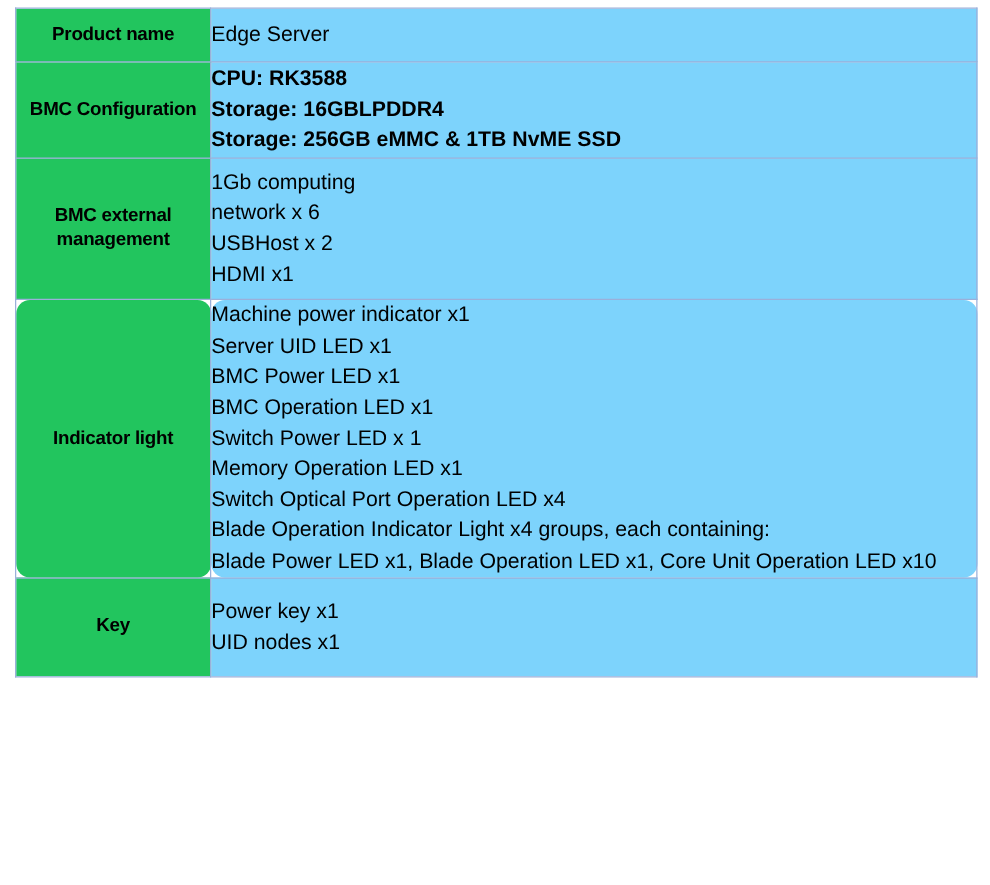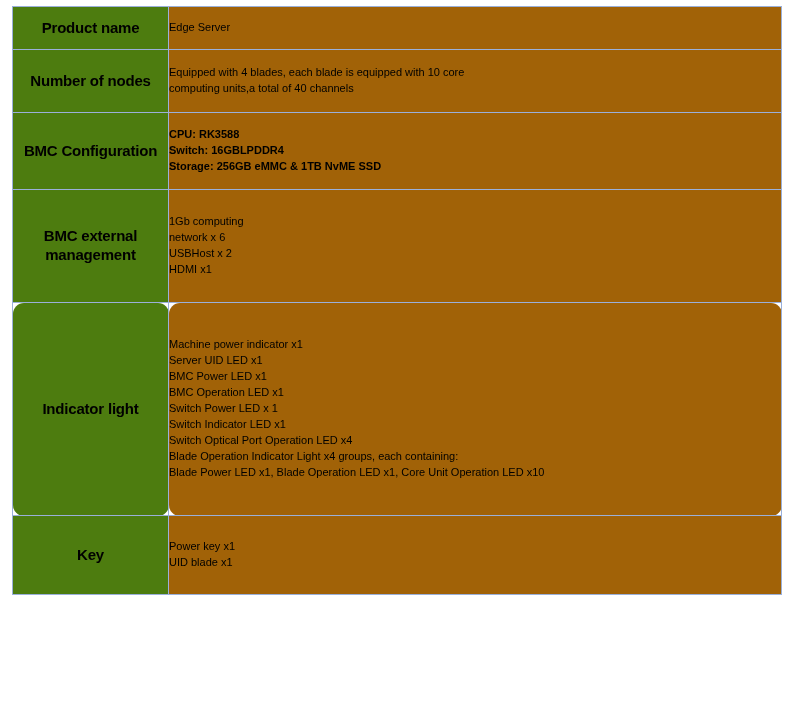--- a/index.html
+++ b/index.html
@@ -24,32 +24,32 @@
     width: 770px;
     table-layout: fixed;
   }
   table.spec-table td {
     border: 1px solid #9ab0da;
     vertical-align: middle;
     padding: 0;
   }
   td.label-cell {
     width: 155px;
-    background: #4d7c0f;
+    background: #22c55e;
     text-align: center;
     font-weight: bold;
     font-size: 15px;
     letter-spacing: -0.2px;
     padding: 6px 4px;
     line-height: 1.25;
   }
   td.value-cell {
-    background: #a16207;
+    background: #7dd3fc;
     text-align: left;
-    font-size: 11px;
+    font-size: 17px;
     padding: 10px 0 10px 14px;
     line-height: 1.45;
     vertical-align: middle;
   }
   .value-cell .line {
     white-space: pre;
   }
   tr.row-product-name td { height: 42px; }
   tr.row-product-model td { height: 38px; }
   tr.row-nodes td { height: 62px; }
@@ -72,34 +72,27 @@
     <tbody>
 
       <tr class="row-product-name">
         <td class="label-cell">Product name</td>
         <td class="value-cell">
           <div class="line">Edge Server</div>
         </td>
       </tr>
 
 
-      <tr class="row-nodes">
-        <td class="label-cell">Number of nodes</td>
-        <td class="value-cell">
-          <div class="line">Equipped with 4 blades, each blade is equipped with 10 core</div>
-          <div class="line">computing units,a total of 40 channels</div>
-        </td>
-      </tr>
 
 
       <tr class="row-bmc-config">
         <td class="label-cell">BMC Configuration</td>
         <td class="value-cell">
           <div class="line">CPU: RK3588</div>
-          <div class="line">Switch: 16GBLPDDR4</div>
+          <div class="line">Storage: 16GBLPDDR4</div>
           <div class="line">Storage: 256GB eMMC &amp; 1TB NvME SSD</div>
         </td>
       </tr>
 
       <tr class="row-bmc-interface">
         <td class="label-cell">BMC external management</td>
         <td class="value-cell">
           <div class="line">1Gb computing</div>
           <div class="line">network x 6</div>
           <div class="line">USBHost x 2</div>
@@ -108,30 +101,30 @@
       </tr>
 
       <tr class="row-indicator">
         <td class="label-cell">Indicator light</td>
         <td class="value-cell">
           <div class="line">Machine power indicator x1</div>
           <div class="line">Server UID LED x1</div>
           <div class="line">BMC Power LED x1</div>
           <div class="line">BMC Operation LED x1</div>
           <div class="line">Switch Power LED x 1</div>
-          <div class="line">Switch Indicator LED x1</div>
+          <div class="line">Memory Operation LED x1</div>
           <div class="line">Switch Optical Port Operation LED x4</div>
           <div class="line">Blade Operation Indicator Light x4 groups, each containing:</div>
           <div class="line">Blade Power LED x1, Blade Operation LED x1, Core Unit Operation LED x10</div>
         </td>
       </tr>
 
       <tr class="row-key">
         <td class="label-cell">Key</td>
         <td class="value-cell">
           <div class="line">Power key x1</div>
-          <div class="line">UID blade x1</div>
+          <div class="line">UID nodes x1</div>
         </td>
       </tr>
 
     </tbody>
   </table>
 </div>
 
 </body></html>

